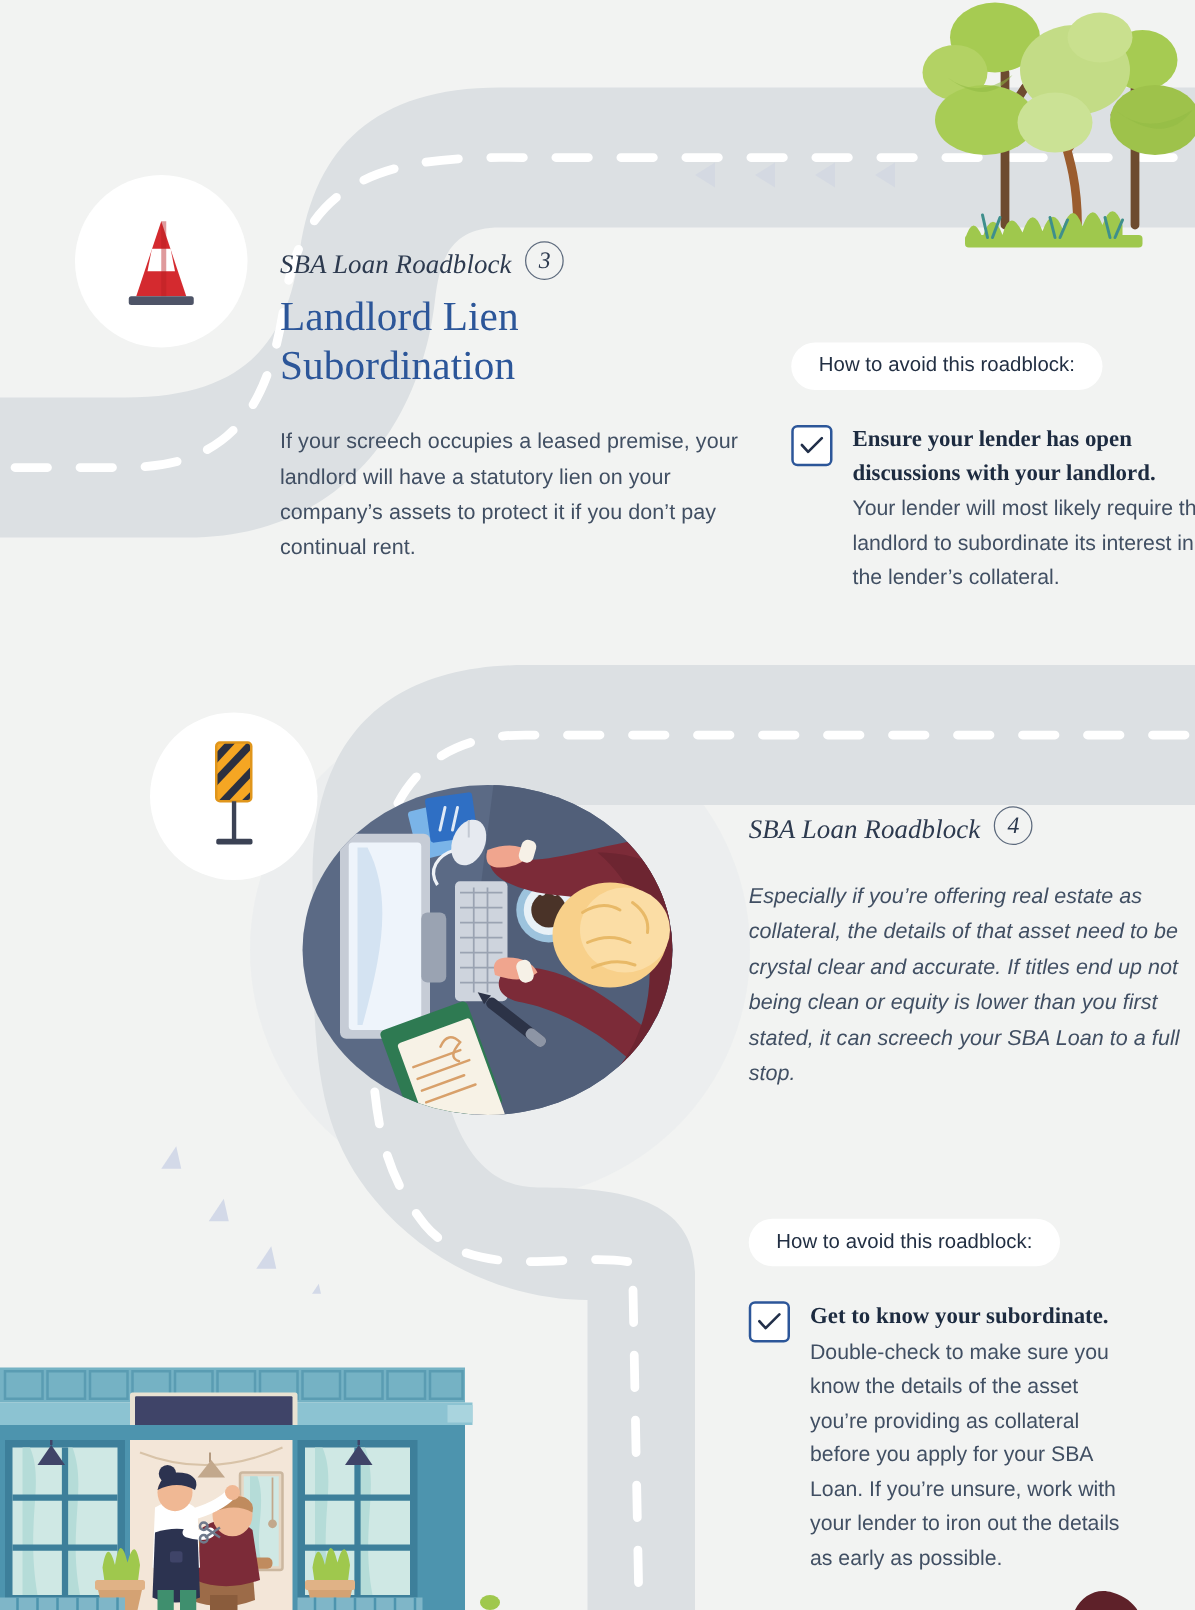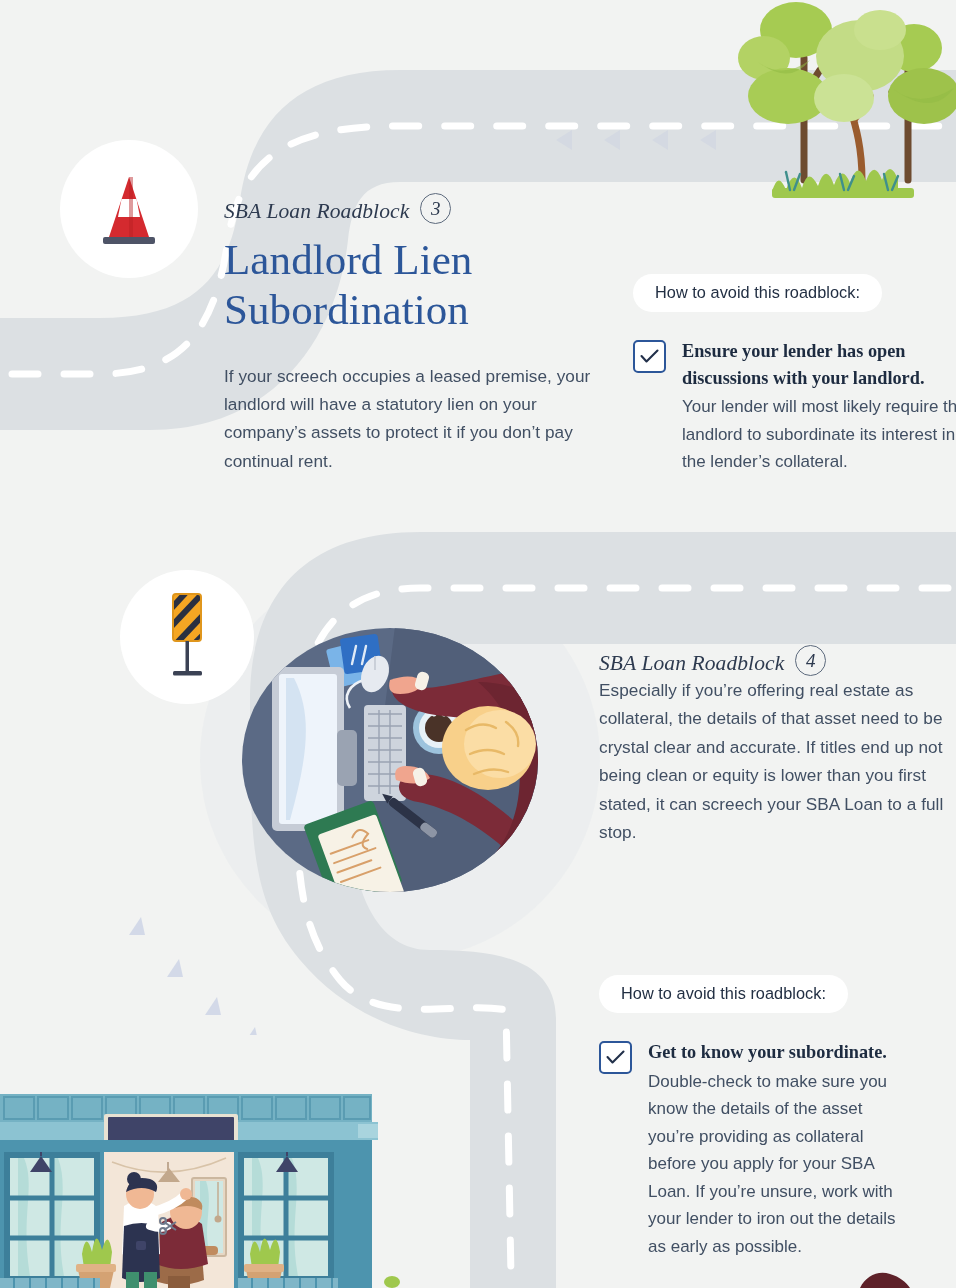--- a/index.html
+++ b/index.html
@@ -31,21 +31,21 @@
     letter-spacing:.1px;
   }
   .numcircle{
     width:31px;height:31px;border:1.4px solid #5d6a7d;border-radius:50%;
     display:flex;align-items:center;justify-content:center;
     font-family:"Liberation Serif", serif;font-style:italic;
     font-size:19px;color:#2d3a4f;line-height:1;padding-bottom:1px;box-sizing:border-box;
   }
   .headline{
     font-family:"Liberation Serif", serif;
-    font-size:43px;line-height:1.17;color:#2c5699;
+    font-size:33px;line-height:1.17;color:#2c5699;
     margin:11px 0 0 0;font-weight:400;letter-spacing:.1px;
   }
   .body-copy{
     font-size:17.2px;line-height:1.65;color:#414f63;
     margin:0;letter-spacing:.05px;
   }
 
   .pill{
     display:inline-block;background:#ffffff;border-radius:22px;
     padding:9px 22px 10px 22px;
@@ -334,21 +334,21 @@
         <path d="M268,100 q14,10 12,24"></path>
       </g>
     </g>
   </svg>
 
   <div id="sec4-text">
     <div class="kicker">
       <span>SBA Loan Roadblock</span>
       <span class="numcircle">4</span>
     </div>
-    <p class="body-copy" style="">Especially if you’re offering real estate as collateral, the details of that asset need to be crystal clear and accurate. If titles end up not being clean or equity is lower than you first stated, it can screech your SBA Loan to a full stop.</p>
+    <p class="body-copy" style="margin-top:26px;font-style:italic;">Especially if you’re offering real estate as collateral, the details of that asset need to be crystal clear and accurate. If titles end up not being clean or equity is lower than you first stated, it can screech your SBA Loan to a full stop.</p>
   </div>
 
   <div id="sec4-advice">
     <span class="pill">How to avoid this roadblock:</span>
     <div class="check-row" style="margin-top:26px;">
       <span class="checkbox">
         <svg width="19" height="15" viewBox="0 0 19 15">
           <polyline points="1.5,7 6.5,12.5 17.5,1.5" fill="none" stroke="#22304a" stroke-width="2.1" stroke-linecap="round" stroke-linejoin="round"></polyline>
         </svg>
       </span>

